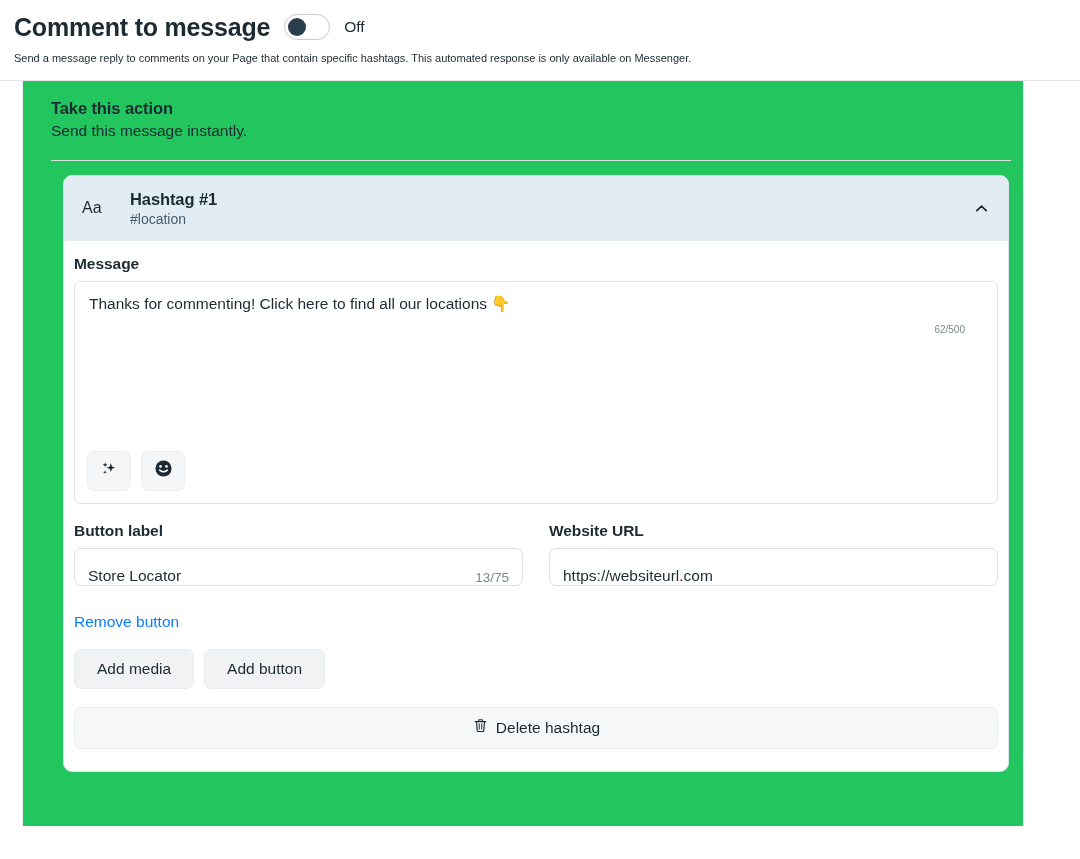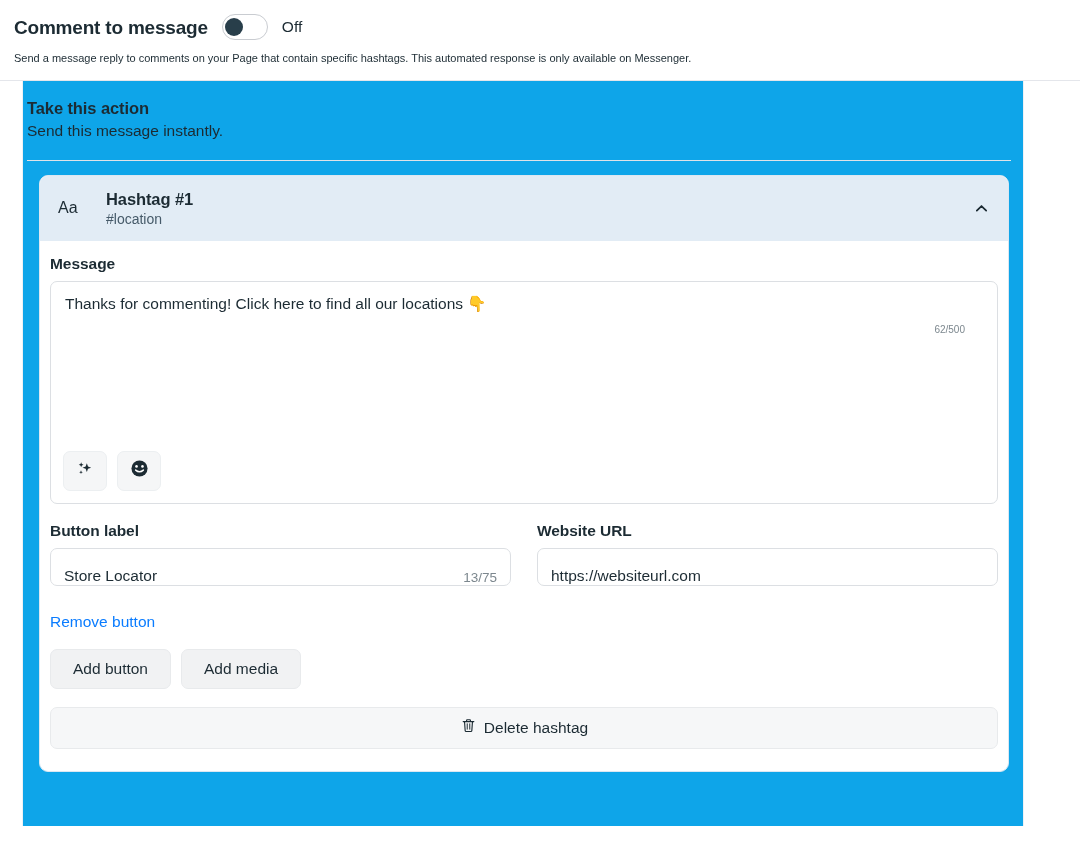--- a/index.html
+++ b/index.html
@@ -21,21 +21,21 @@
     padding: 12px 14px 14px 14px;
     border-bottom: 1px solid #e4e6eb;
   }
   .title-row {
     display: flex;
     align-items: center;
     gap: 14px;
     height: 30px;
   }
   .page-title {
-    font-size: 19px;
+    font-size: 25px;
     font-weight: bold;
     letter-spacing: -0.2px;
     color: #1c2b33;
     line-height: 1;
   }
   .toggle {
     position: relative;
     width: 46px;
     height: 26px;
     border-radius: 13px;
@@ -63,25 +63,25 @@
     line-height: 1.32;
     color: #1c2b33;
     white-space: nowrap;
   }
 
   
   .main-panel {
     position: relative;
     margin-left: 22px;
     width: 1002px;
-    background: #0ea5e9;
+    background: #22c55e;
     border-left: 1px solid #edf1f5;
     border-right: 1px solid #edf1f5;
     min-height: 745px;
-    padding: 18px 10px 0 2px;
+    padding: 18px 10px 0 26px;
   }
   .action-head {
     padding: 0 2px 0 2px;
   }
   .action-title {
     font-size: 16.5px;
     font-weight: bold;
     color: #1c2b33;
     letter-spacing: -0.1px;
   }
@@ -344,22 +344,22 @@
         </div>
         <div class="col">
           <div class="field-label">Website URL</div>
           <div class="text-input">
             <span class="input-value">https://websiteurl.com</span>
           </div>
         </div>
       </div>
 
       <div class="btn-row">
+        <div class="pill-btn">Add media</div>
         <div class="pill-btn">Add button</div>
-        <div class="pill-btn">Add media</div>
       </div>
 
       <div class="delete-btn">
         <span>
           <svg width="17" height="17" viewBox="0 0 24 24" aria-hidden="true">
             <path d="M4.5 6.5 H19.5" stroke="#1c2b33" stroke-width="1.6" stroke-linecap="round" fill="none"></path>
             <path d="M9.3 6.3 V4.6 Q9.3 3.8 10.1 3.8 H13.9 Q14.7 3.8 14.7 4.6 V6.3" stroke="#1c2b33" stroke-width="1.6" fill="none" stroke-linejoin="round"></path>
             <path d="M6.4 6.8 L7.3 19.2 Q7.4 20.4 8.6 20.4 H15.4 Q16.6 20.4 16.7 19.2 L17.6 6.8" stroke="#1c2b33" stroke-width="1.6" fill="none" stroke-linejoin="round"></path>
             <path d="M10.2 9.6 V17.2 M13.8 9.6 V17.2" stroke="#1c2b33" stroke-width="1.4" stroke-linecap="round" fill="none"></path>
           </svg>

